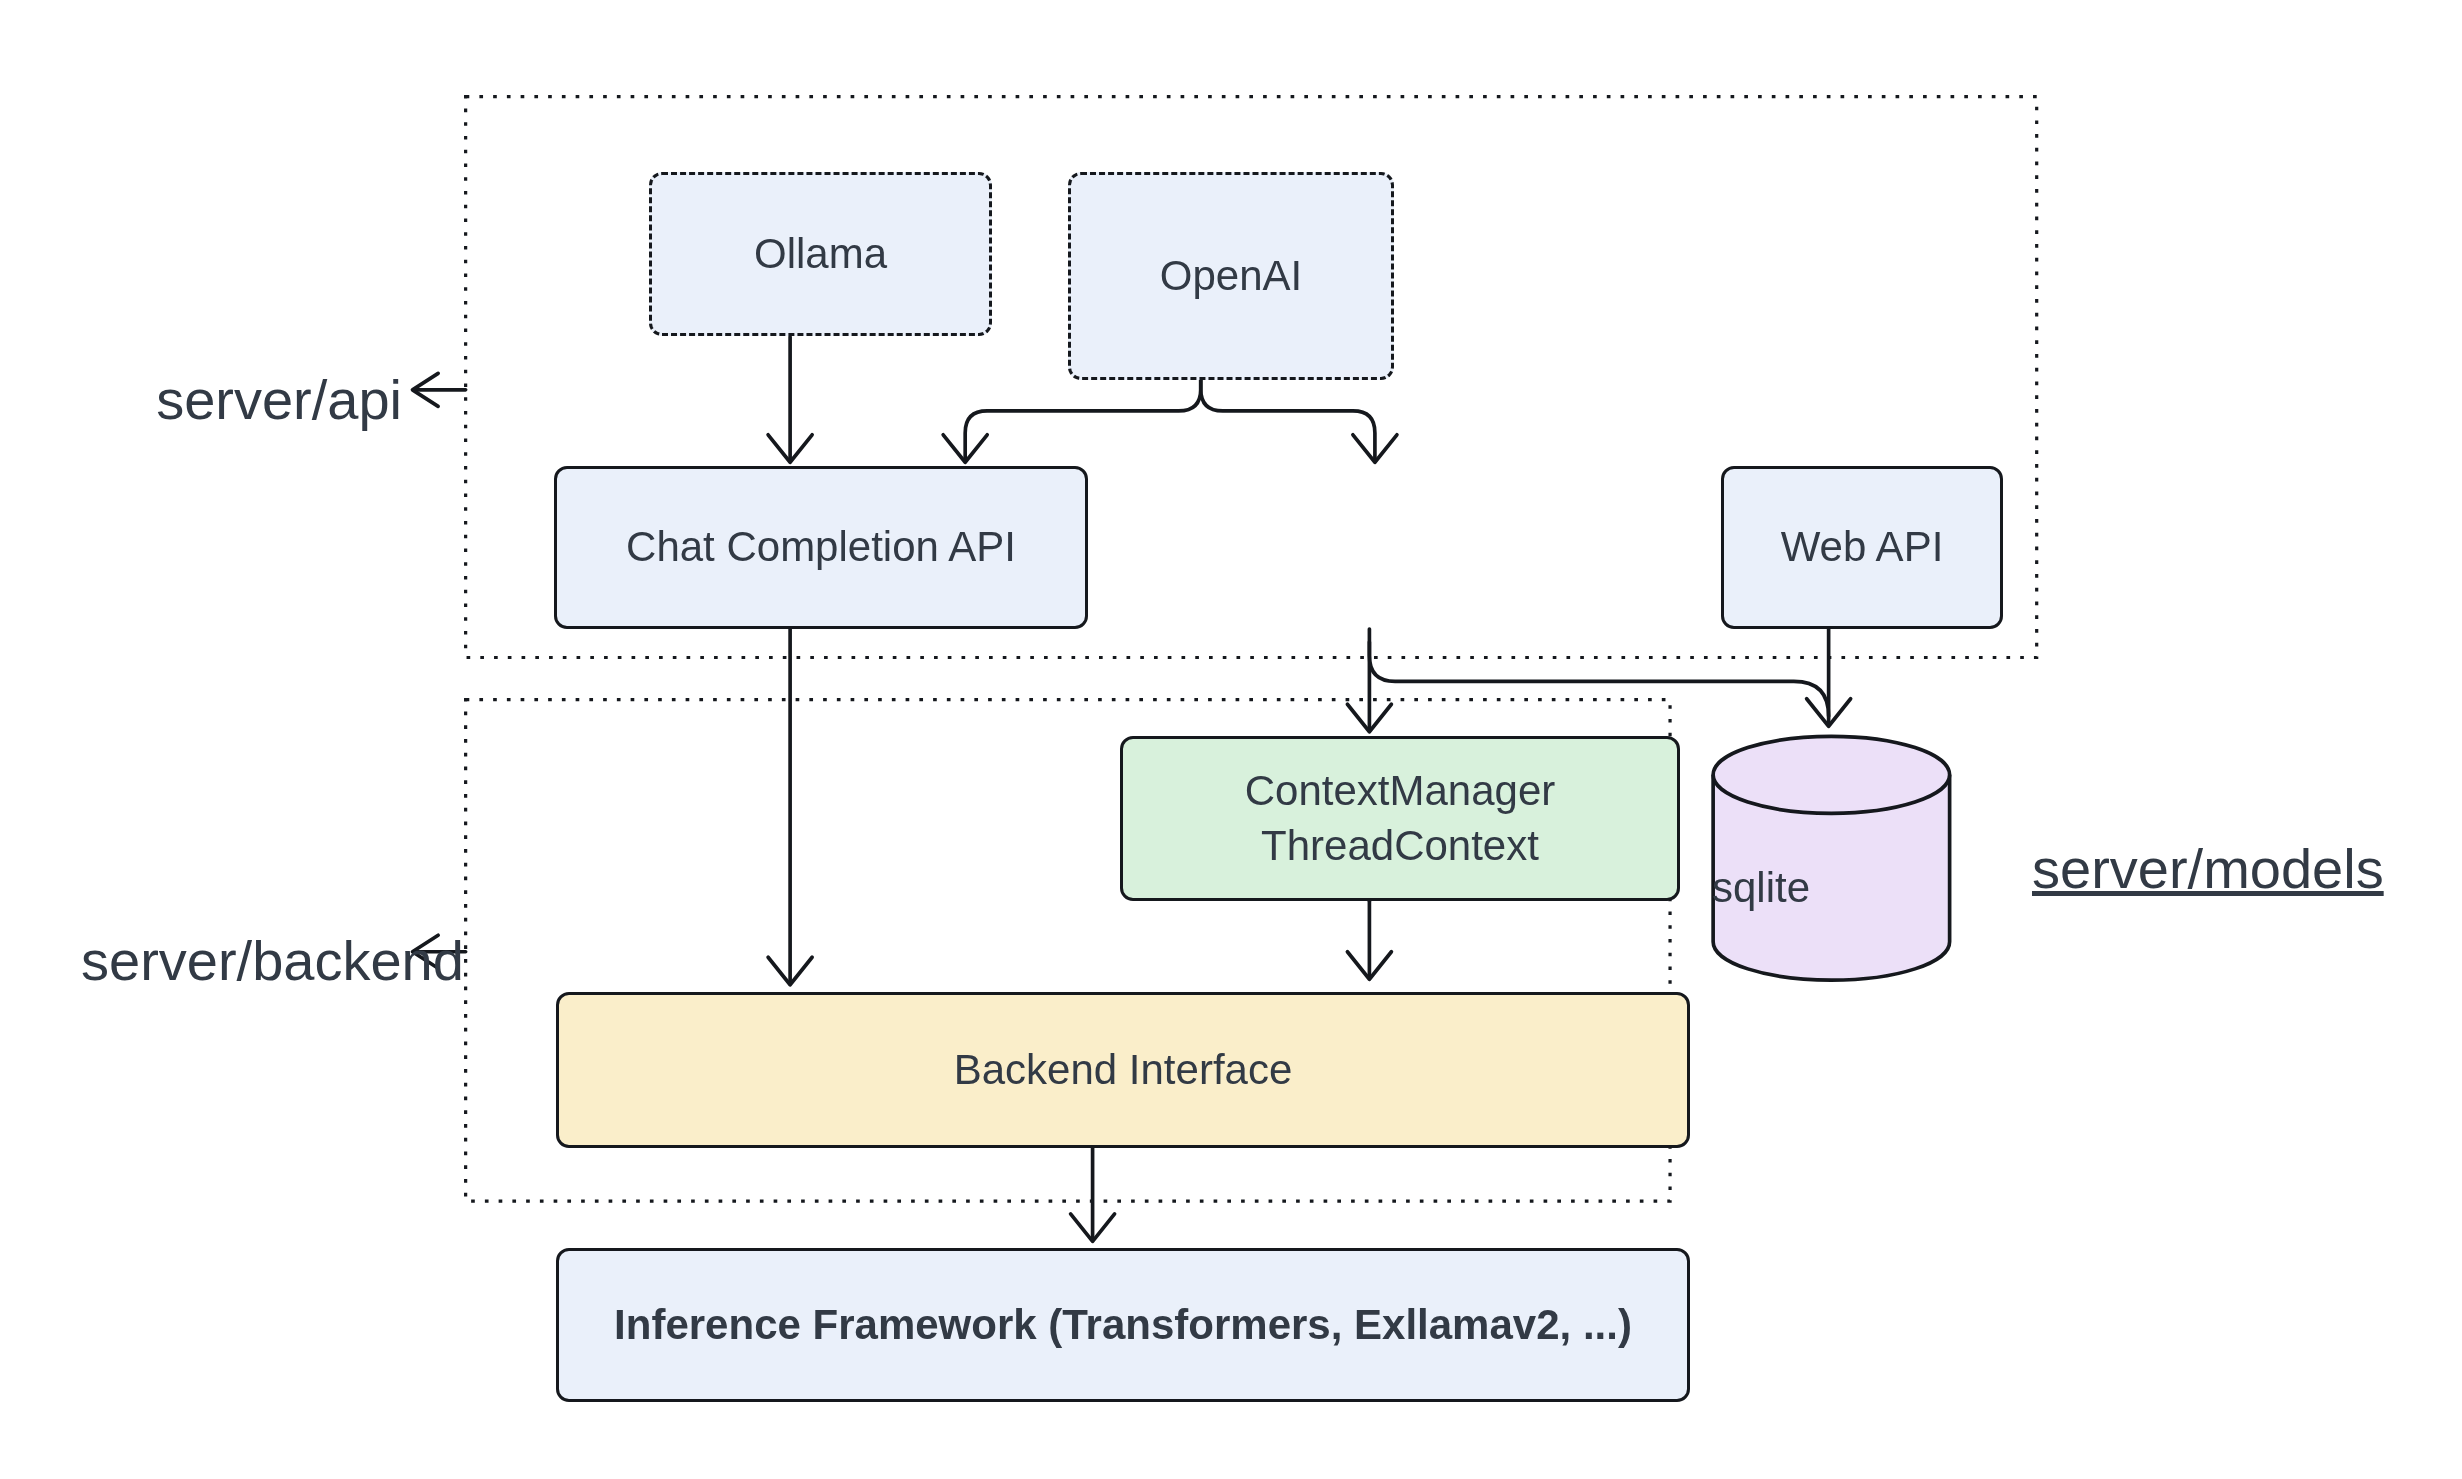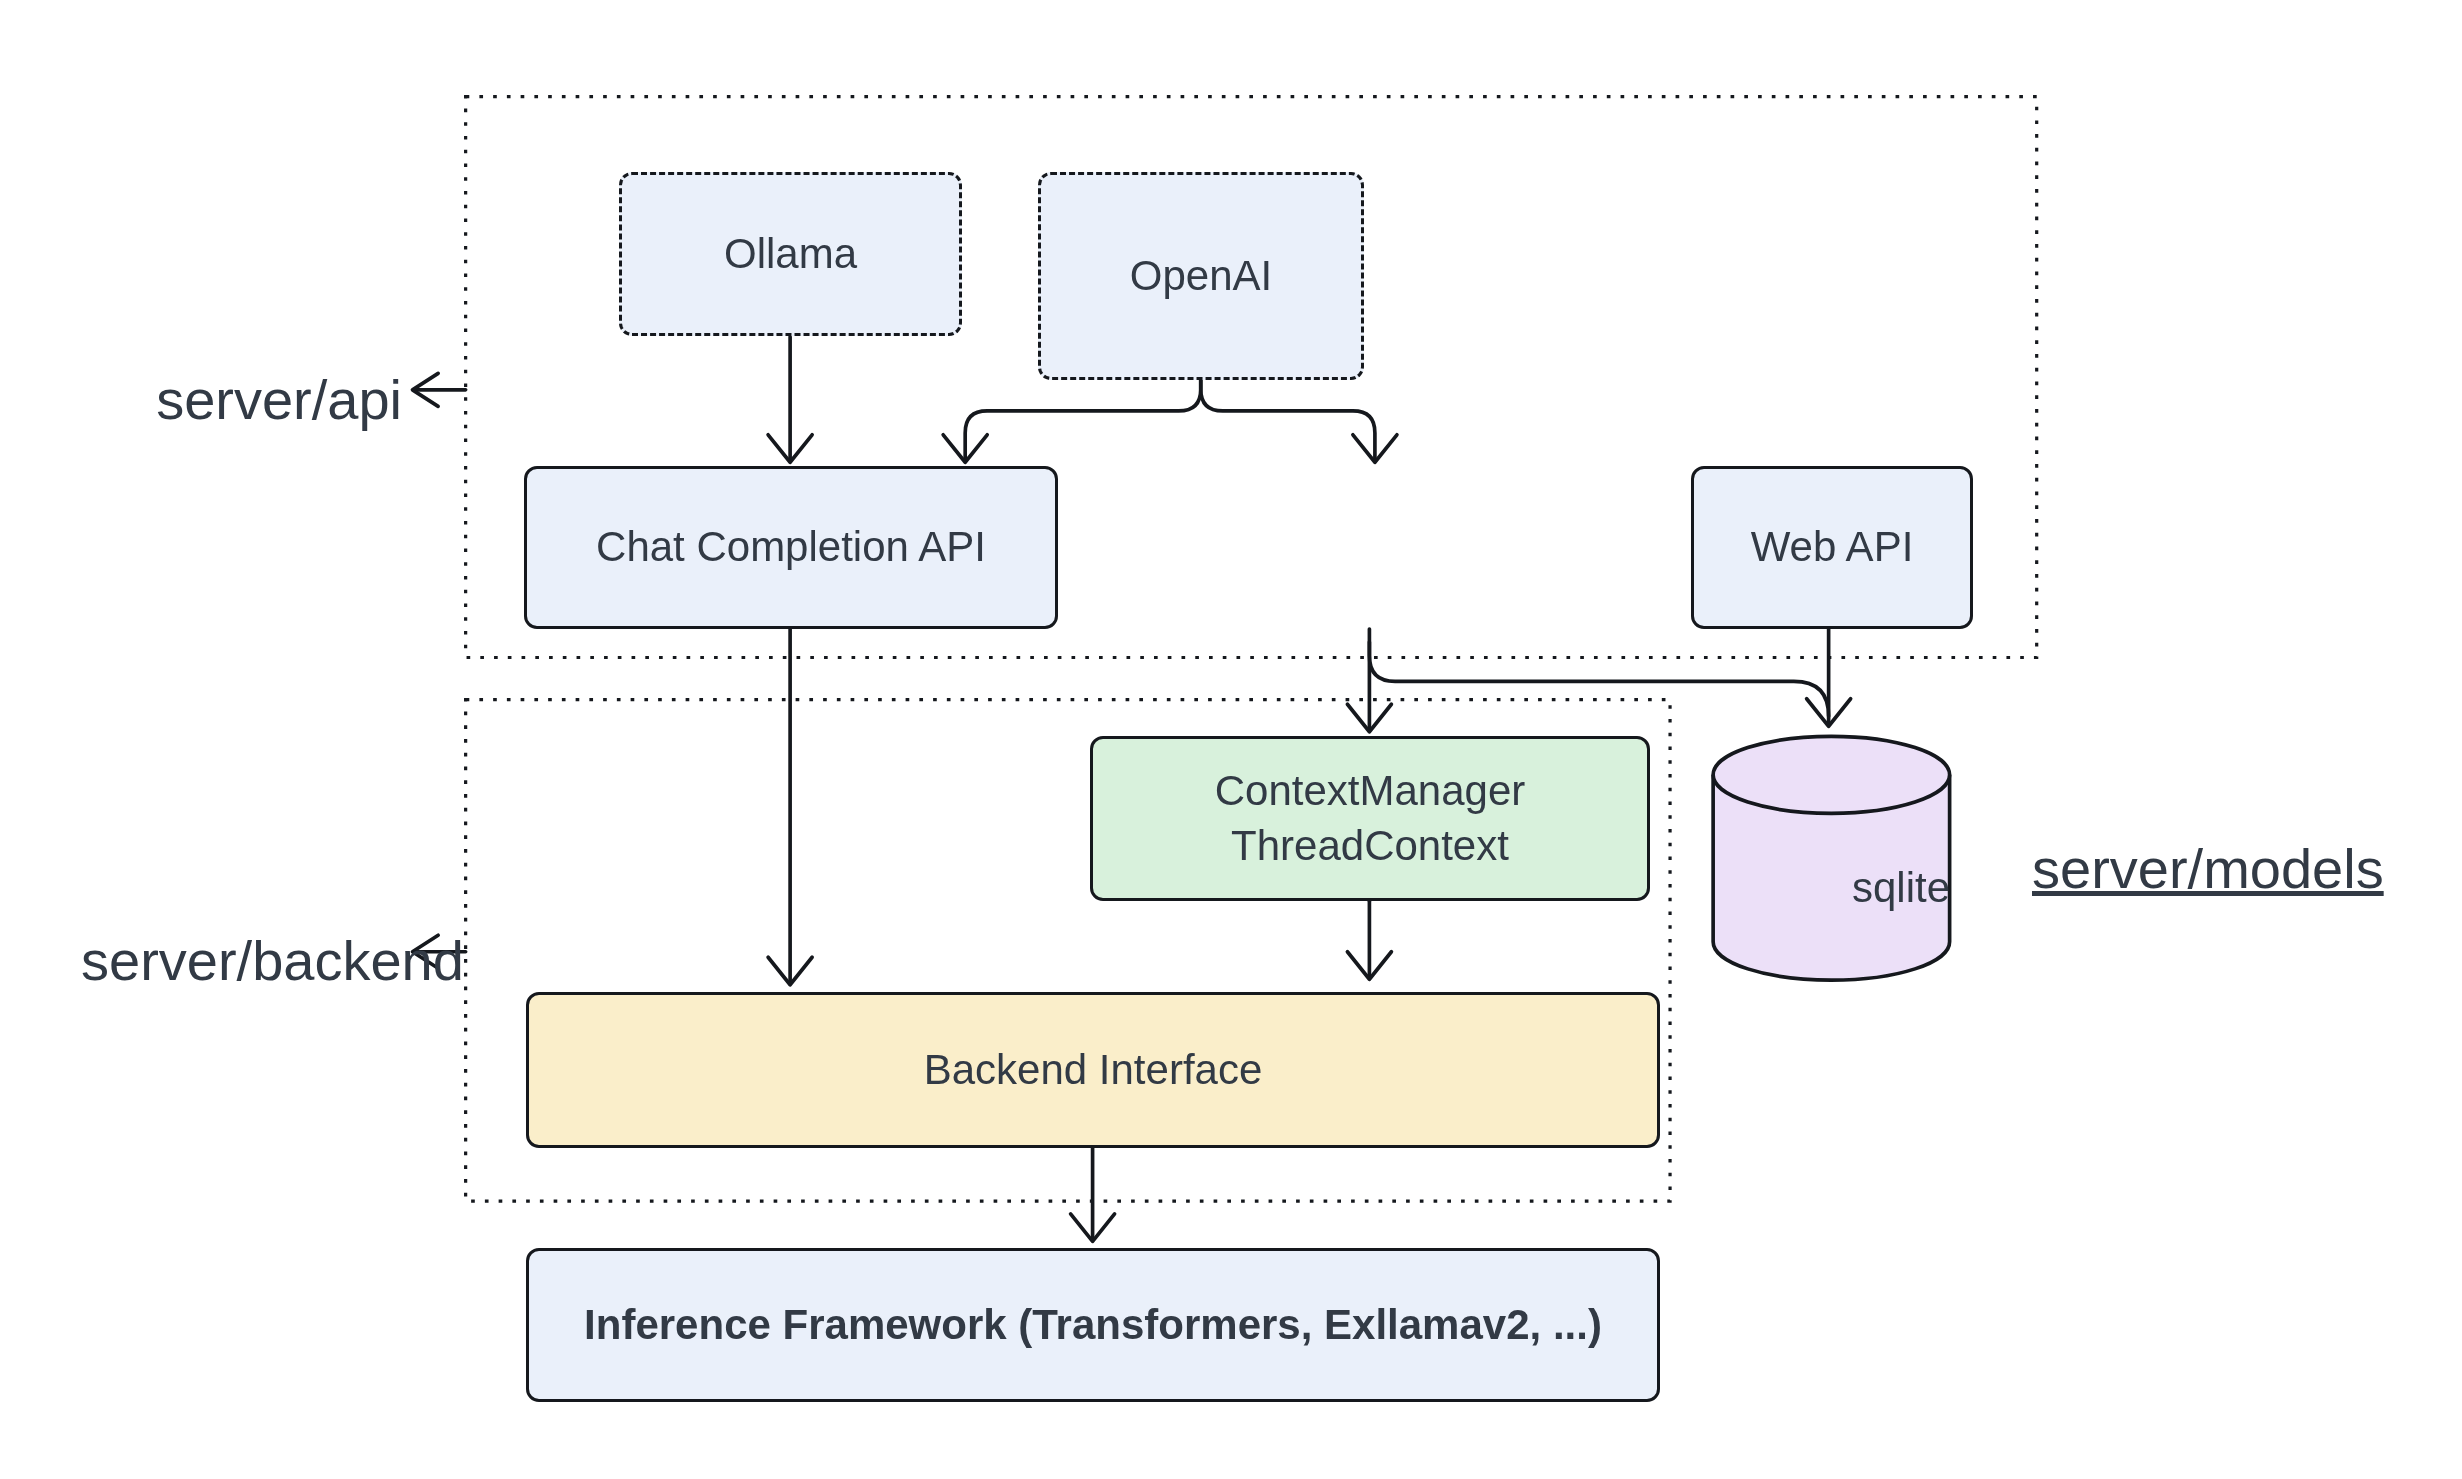--- a/index.html
+++ b/index.html
@@ -12,26 +12,27 @@
     overflow:hidden;
   }
   svg.layer{position:absolute;left:0;top:0;width:2462px;height:1480px;}
   .node{
     position:absolute;box-sizing:border-box;
     display:flex;align-items:center;justify-content:center;text-align:center;
     font-size:42px;line-height:1.3;
     background:#eaf0fa;
     border:3.7px solid #15181d;border-radius:13px;
     z-index:2;
+    margin-left:30px;
   }
   .node.dashed{border-style:dashed;}
   .node.green{background:#d8f1dc;flex-direction:column;}
   .node.yellow{background:#faeeca;text-align:center;}
   .sqlite-label{
-    position:absolute;display:flex;align-items:center;justify-content:flex-end;
+    position:absolute;display:flex;align-items:center;justify-content:flex-start;
     font-size:42px;z-index:3;background:transparent;border:none;
   }
   .ext-label{
     position:absolute;font-size:56px;white-space:nowrap;z-index:2;
   }
   .ext-label.right-align{text-align:right;}
 </style>
 </head>
 <body>
 

